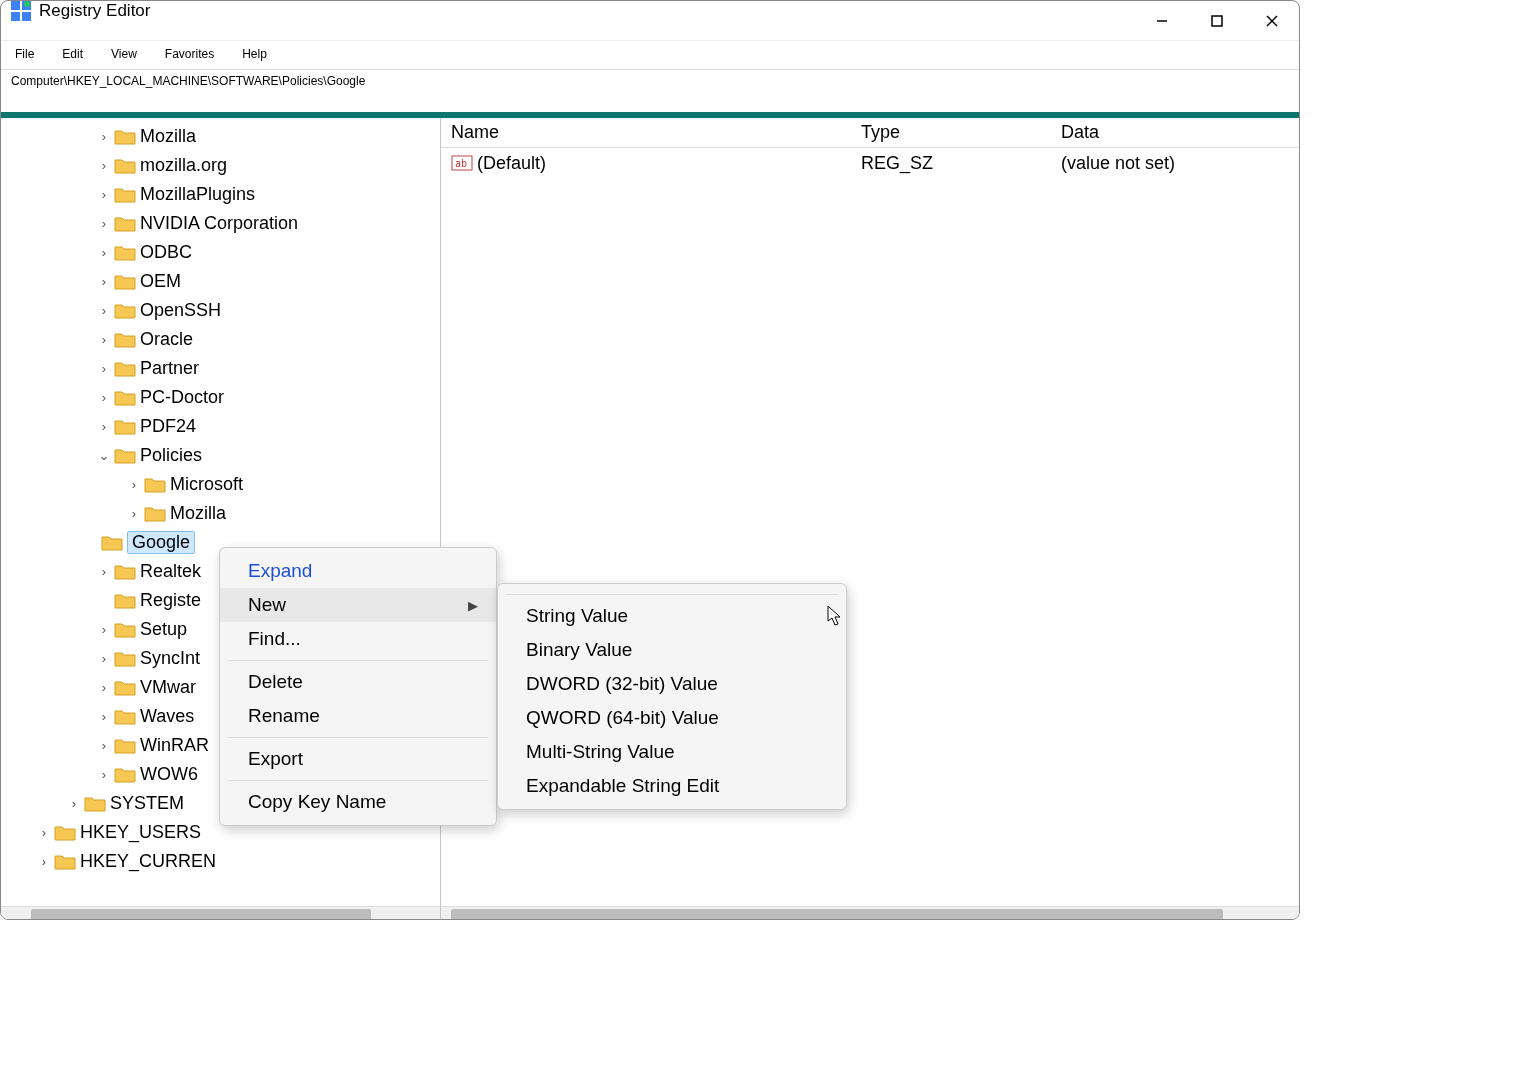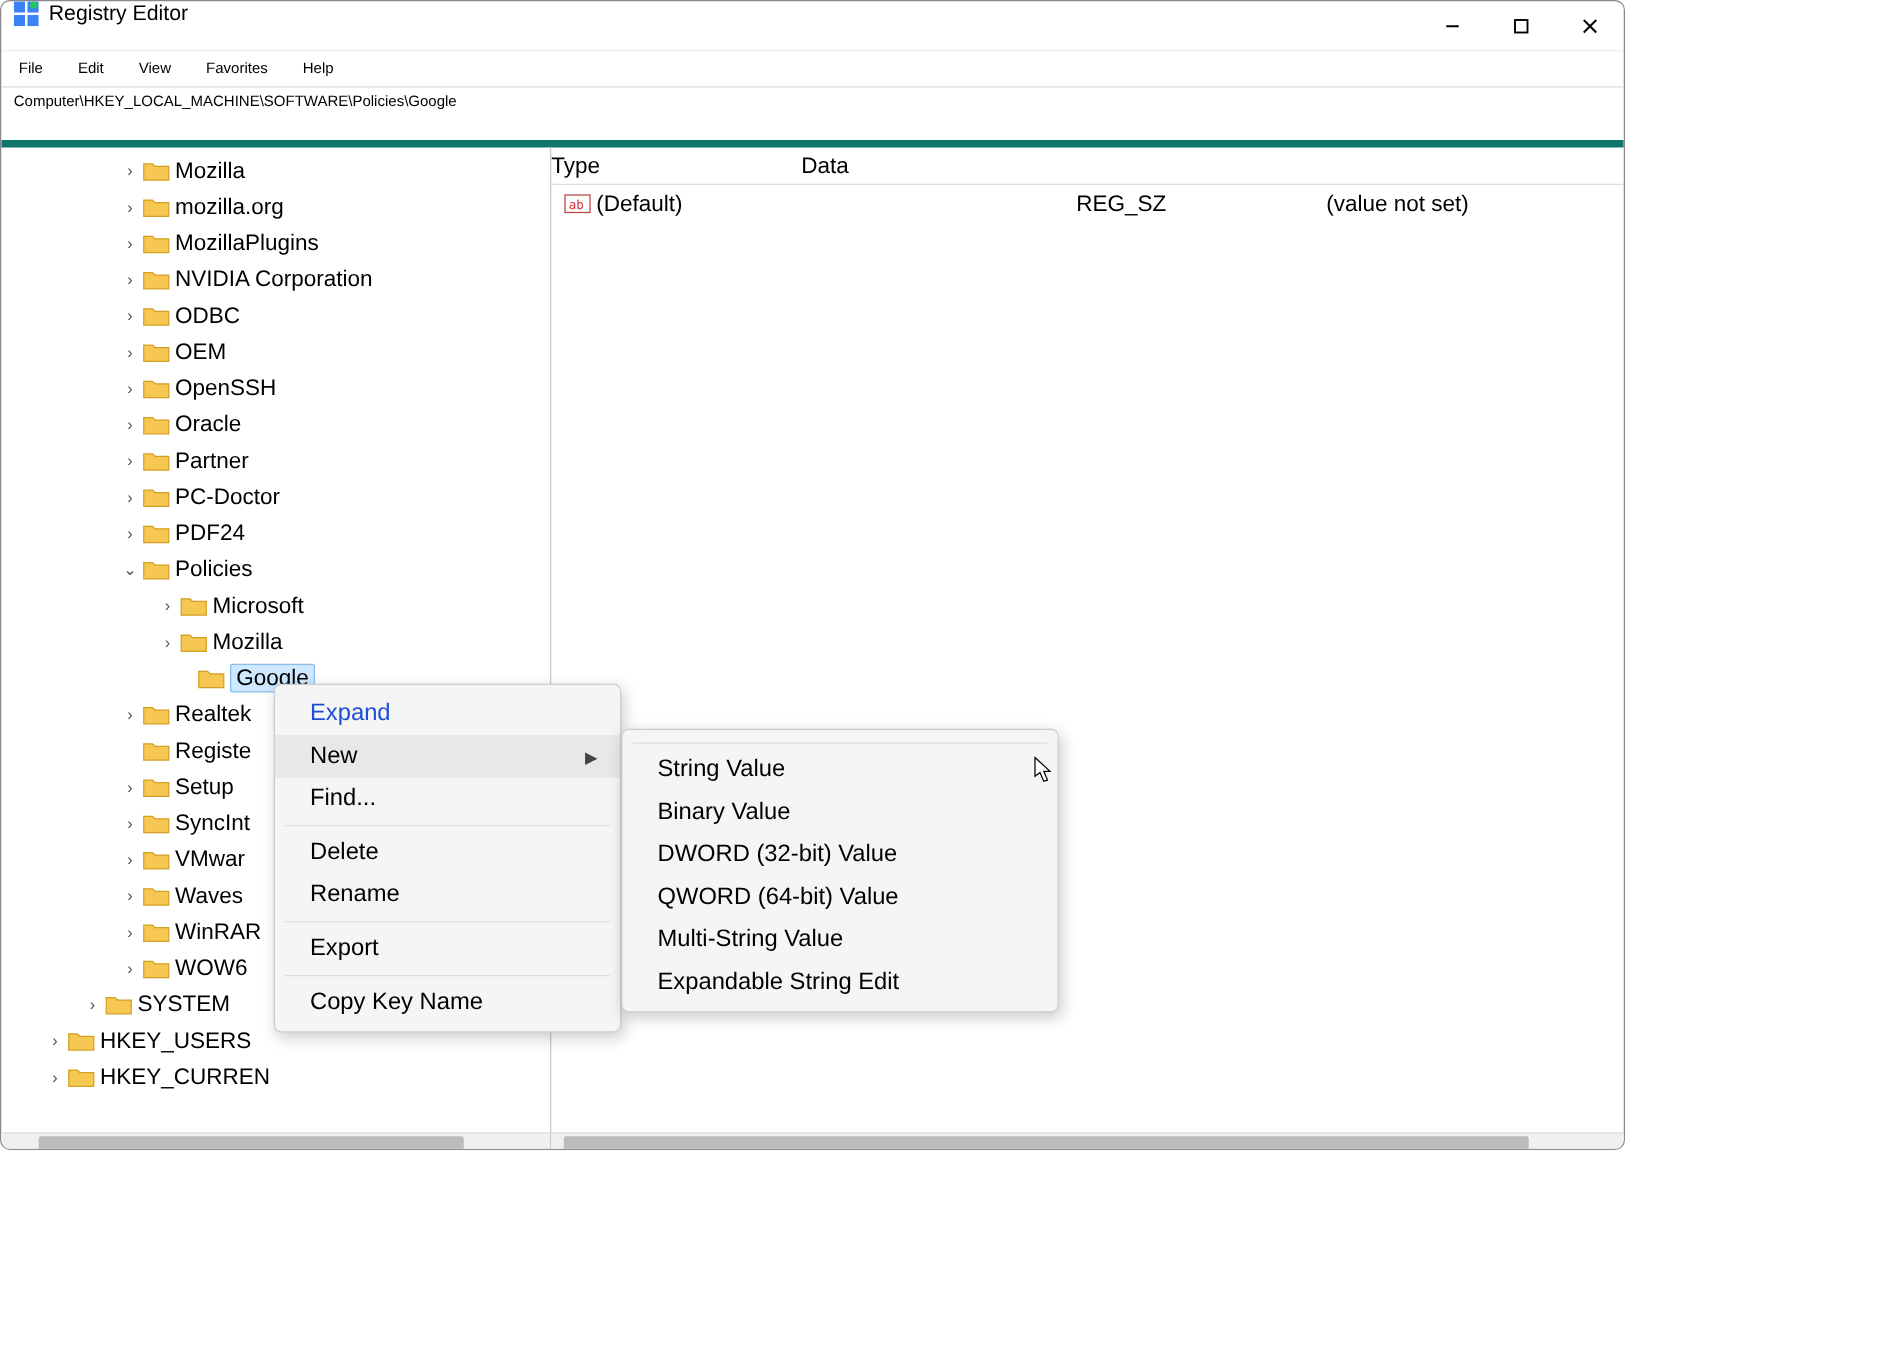--- a/index.html
+++ b/index.html
@@ -293,21 +293,21 @@
             </svg></span>
           <span class="label">Microsoft</span>
         </div>
         <div class="tree-node" style="padding-left: 125px;">
           <span class="chev">›</span>
           <span class="folder"><svg viewBox="0 0 22 18">
               <path d="M1 3 L8 3 L10 5 L21 5 L21 16 L1 16 Z" fill="#f6c752" stroke="#d4a023"></path>
             </svg></span>
           <span class="label">Mozilla</span>
         </div>
-        <div class="tree-node selected" style="padding-left: 111px; margin-left: 28px;">
+        <div class="tree-node selected" style="padding-left: 82px;">
           <span class="chev"></span>
           <span class="folder"><svg viewBox="0 0 22 18">
               <path d="M1 3 L8 3 L10 5 L21 5 L21 16 L1 16 Z" fill="#f6c752" stroke="#d4a023"></path>
             </svg></span>
           <span class="label">Google</span>
         </div>
         <div class="tree-node" style="padding-left: 95px;">
           <span class="chev">›</span>
           <span class="folder"><svg viewBox="0 0 22 18">
               <path d="M1 3 L8 3 L10 5 L21 5 L21 16 L1 16 Z" fill="#f6c752" stroke="#d4a023"></path>
@@ -385,20 +385,21 @@
           <span class="label">HKEY_CURREN</span>
         </div>
       </div>
     <div class="hscroll">
       <div class="hscroll-thumb" style="left:30px; width:340px;"></div>
     </div>
   </div>
 
   <div class="list-pane">
     <div class="list-header">
+      <div class="col-name">Name</div>
       <div class="col-type">Type</div>
       <div class="col-data">Data</div>
     </div>
     <div class="list-row">
       <div class="col-name">
         <span class="val-icon">
           <svg viewBox="0 0 22 18">
               <rect x="1" y="2" width="20" height="14" fill="#fff" stroke="#b44" stroke-width="1"></rect>
               <text x="4" y="13" font-size="10" fill="#c33" font-family="monospace">ab</text>
             </svg>

